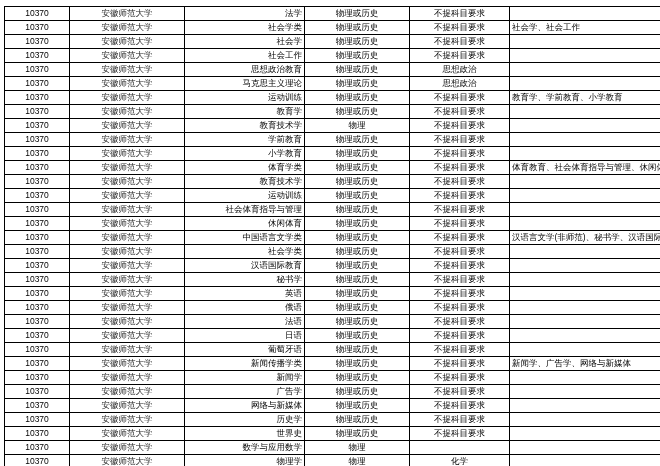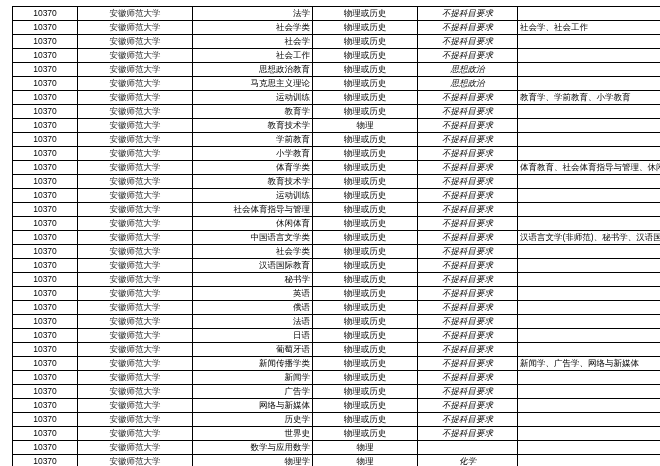--- a/index.html
+++ b/index.html
@@ -10,21 +10,21 @@
   body {
     width: 660px;
     height: 466px;
     overflow: hidden;
     font-family: "Liberation Sans", sans-serif;
   }
   .sheet {
     width: 660px;
     height: 466px;
     box-sizing: border-box;
-    padding: 6px 4px 0 12px;
+    padding: 6px 4px 0 4px;
   }
   table.grid {
     border-collapse: collapse;
     table-layout: fixed;
     width: 652px;
     font-size: 8.5px;
     color: #000;
   }
   table.grid td {
     border: 1px solid #000;
@@ -47,21 +47,20 @@
     width: 115px;
     text-align: right;
   }
   td.c-subject {
     width: 100px;
     text-align: center;
   }
   td.c-req {
     width: 95px;
     text-align: center;
-    font-style: italic;
   }
   td.c-note {
     width: 172px;
     text-align: left;
     padding-left: 3px;
   }
 </style>
 </head>
 <body>
 

